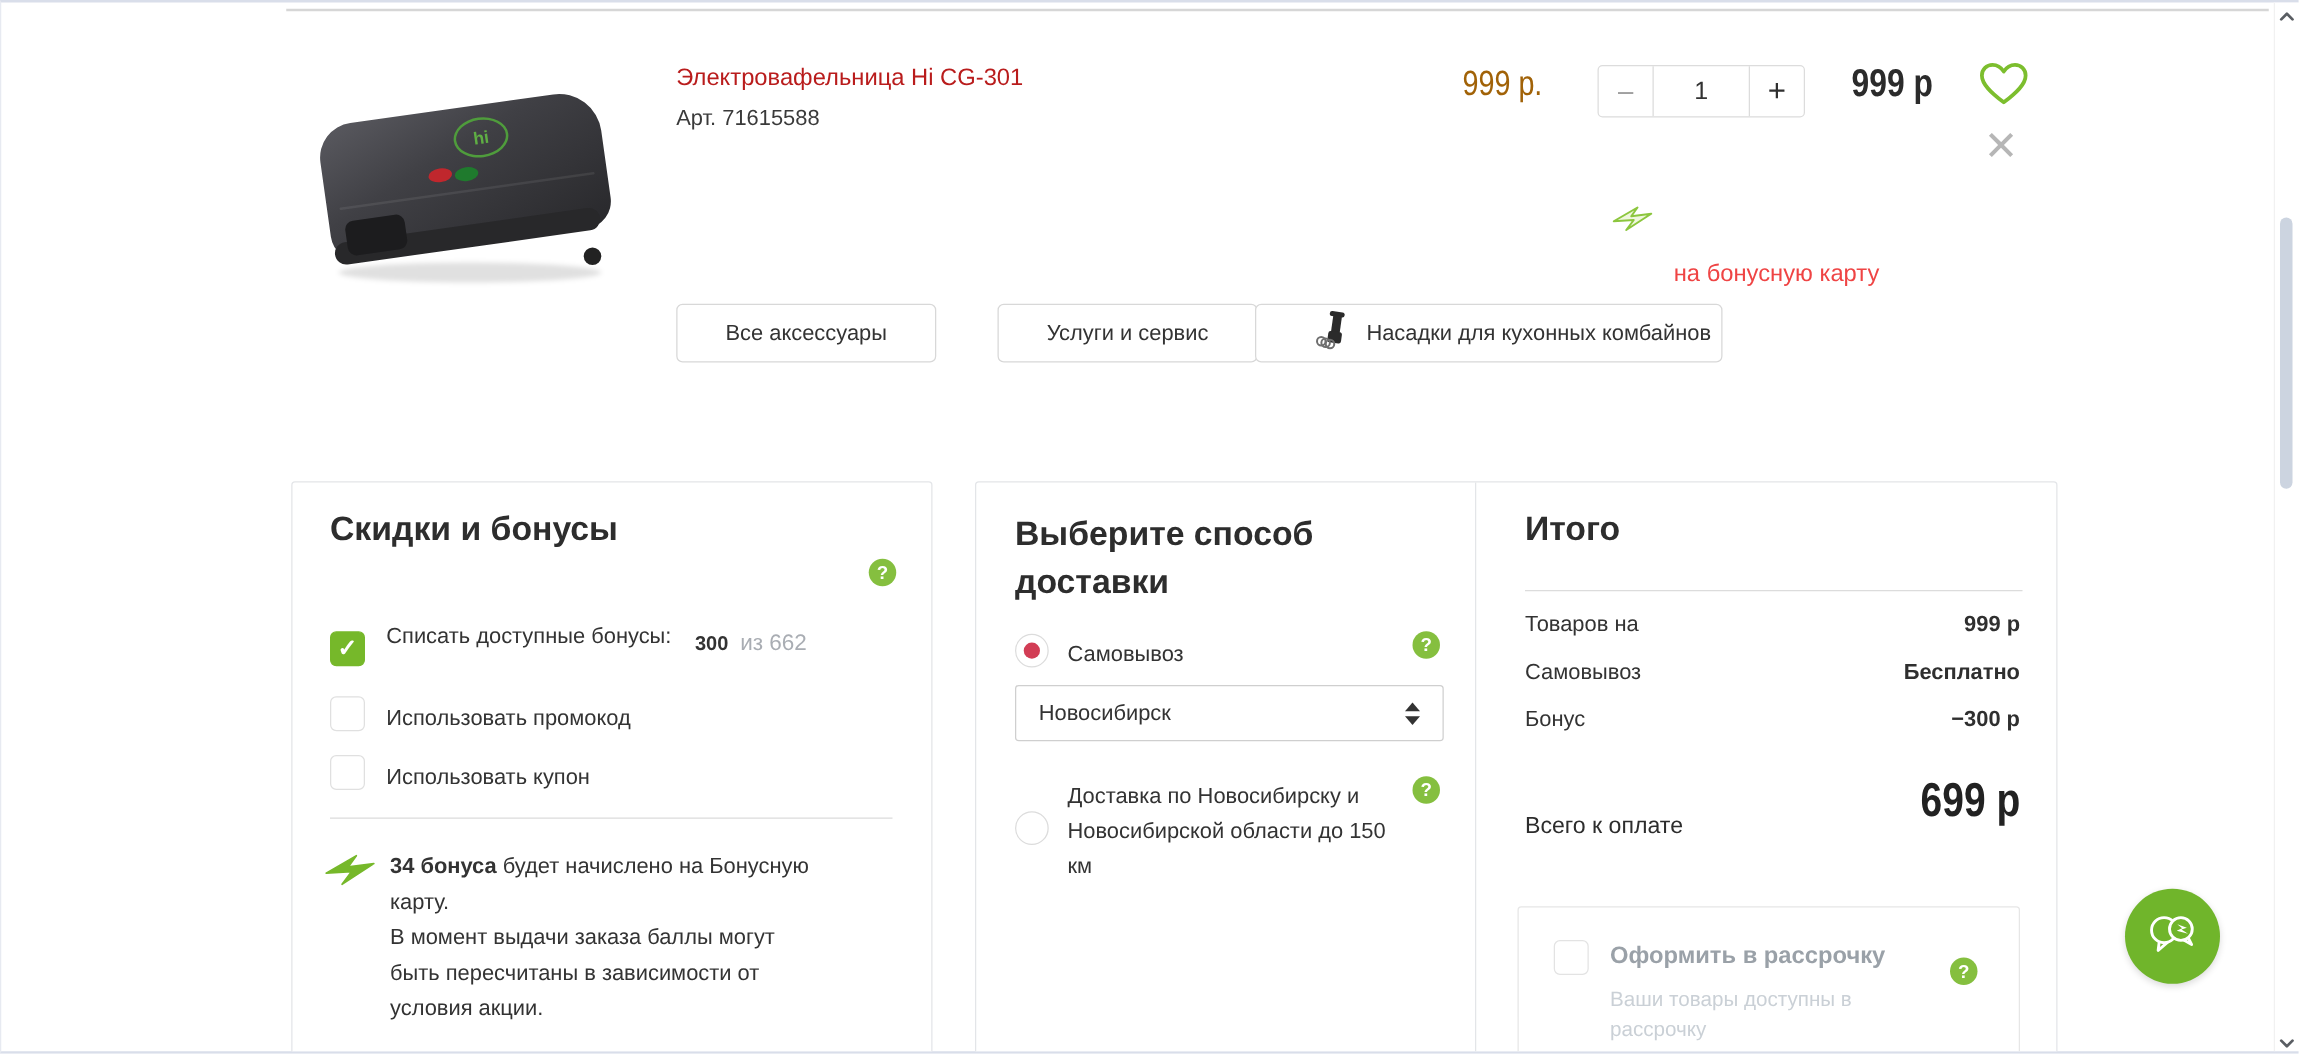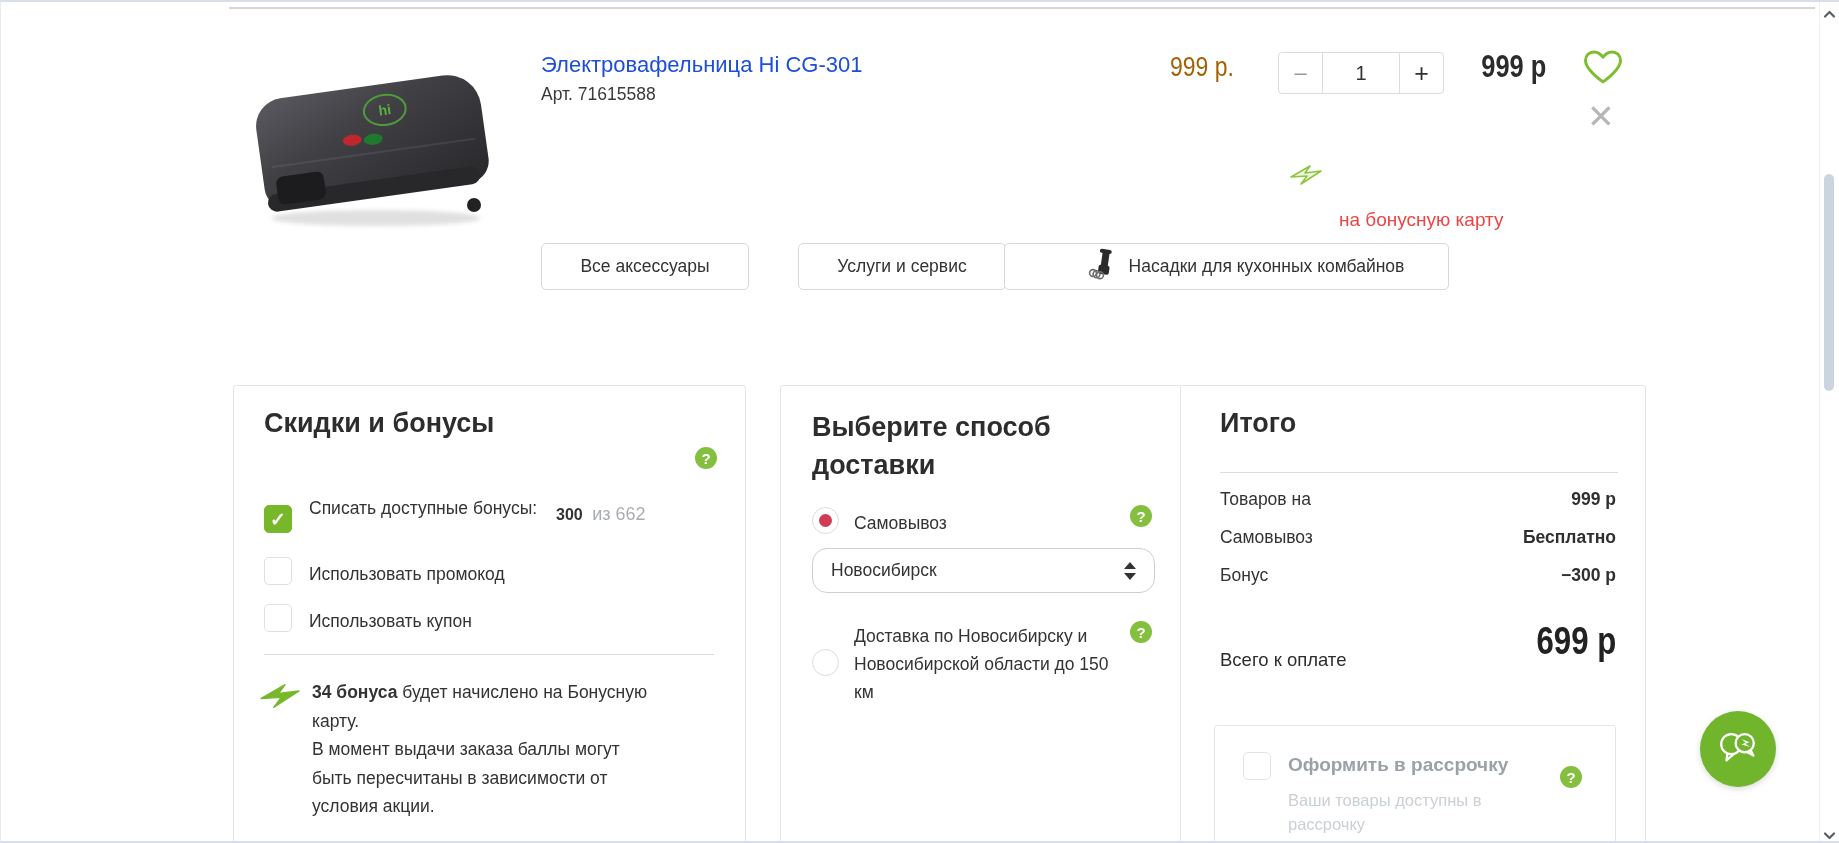--- a/index.html
+++ b/index.html
@@ -20,21 +20,21 @@
     background:linear-gradient(155deg,#5a5a60 0%,#404045 38%,#28282b 100%);transform:rotate(-8deg);}
   .art .seam{position:absolute;left:10px;top:66px;width:206px;height:2px;background:rgba(255,255,255,.08);border-radius:2px;}
   .art .logo{position:absolute;left:108px;top:10px;width:40px;height:28px;border:2px solid #4f9c3c;border-radius:50%;
     color:#5fae44;font-size:14px;font-weight:bold;display:flex;align-items:center;justify-content:center;}
   .art .led-red{position:absolute;left:84px;top:46px;width:19px;height:11px;border-radius:50%;background:#c0272d;}
   .art .led-green{position:absolute;left:105px;top:48px;width:19px;height:11px;border-radius:50%;background:#1f7a2d;}
   .art .base{position:absolute;left:26px;top:120px;width:214px;height:18px;background:#28282a;border-radius:9px;transform:rotate(-8deg);}
   .art .clip{position:absolute;left:36px;top:114px;width:48px;height:28px;background:#1c1c1e;border-radius:7px;transform:rotate(-8deg);}
   .art .foot{position:absolute;left:226px;top:138px;width:14px;height:14px;background:#222;border-radius:50%;}
 
-  .product-title{position:absolute;left:540px;top:50px;font-size:22px;color:#1d4ed8;}
+  .product-title{position:absolute;left:540px;top:50px;font-size:19px;color:#b91c1c;}
   .product-sku{position:absolute;left:540px;top:82px;font-size:17.5px;color:#3a3a3a;}
 
   .unit-price{position:absolute;left:1128px;top:49px;width:105px;text-align:right;font-size:28px;font-weight:500;color:#a16207;}
 
   .stepper{position:absolute;left:1277px;top:50px;width:166px;height:42px;border:1px solid #dcdcdc;border-radius:4px;display:flex;background:#fff;box-sizing:border-box;}
   .stepper .cell{display:flex;align-items:center;justify-content:center;box-sizing:border-box;}
   .stepper .minus{width:44px;color:#9b9b9b;font-size:22px;border-right:1px solid #dcdcdc;cursor:pointer;}
   .stepper .qty{width:76px;color:#333;font-size:20px;}
   .stepper .plus{width:44px;color:#2f2f2f;font-size:25px;border-left:1px solid #dcdcdc;cursor:pointer;}
 
@@ -43,21 +43,21 @@
   .heart{position:absolute;left:1582px;top:47px;width:40px;height:37px;cursor:pointer;}
   .close-x{position:absolute;left:1586px;top:98px;font-size:33px;color:#b6b6b6;cursor:pointer;line-height:1;}
 
   .bolt-top{position:absolute;left:1288px;top:162px;width:34px;height:22px;}
   .bonus-note{position:absolute;left:1338px;top:163px;font-size:19px;color:#ef4444;margin-top:44px;}
 
   .btn{position:absolute;top:241px;height:47px;border:1px solid #d8d8d8;border-radius:5px;background:#fff;
     display:flex;align-items:center;justify-content:center;font-size:17.5px;color:#333;cursor:pointer;box-sizing:border-box;gap:12px;}
   .btn1{left:540px;width:208px;}
   .btn2{left:797px;width:208px;}
-  .btn3{left:1003px;width:445px;padding-left:38px;}
+  .btn3{left:1003px;width:374px;padding-left:38px;}
 
   .card{position:absolute;top:383px;height:475px;background:#fff;border:1px solid #e3e5e8;border-radius:3px;box-sizing:border-box;}
   .card-left{left:232px;width:513px;}
   .card-right{left:779px;width:866px;}
   .vdiv{position:absolute;left:399px;top:0;bottom:0;width:1px;background:#e3e5e8;}
 
   .h-card{font-size:27px;font-weight:bold;color:#2d2d2d;}
 
   .help{width:22px;height:22px;border-radius:50%;background:#85bf3f;color:#fff;font-size:15px;font-weight:bold;
     display:flex;align-items:center;justify-content:center;cursor:pointer;}
@@ -65,21 +65,21 @@
   .cb{width:28px;height:28px;border:1px solid #e0e0e0;border-radius:5px;background:#fff;box-sizing:border-box;cursor:pointer;}
   .cb.checked{background:#76b82a;border-color:#76b82a;color:#fff;font-size:19px;font-weight:bold;display:flex;align-items:center;justify-content:center;}
 
   .lbl{font-size:17.5px;color:#333;line-height:25px;}
 
   .hr{height:1px;background:#dcdcdc;}
 
   .radio{width:27px;height:27px;border:1px solid #dcdcdc;border-radius:50%;background:#fff;box-sizing:border-box;position:relative;cursor:pointer;}
   .radio.on::after{content:"";position:absolute;left:6px;top:6px;width:13px;height:13px;border-radius:50%;background:#d23d55;}
 
-  .select{position:absolute;left:31px;top:162px;width:343px;height:45px;border:1px solid #cfcfcf;border-radius:15px;background:#fff;
+  .select{position:absolute;left:31px;top:162px;width:343px;height:45px;border:1px solid #cfcfcf;border-radius:3px;background:#fff;
     display:flex;align-items:center;box-sizing:border-box;cursor:pointer;}
   .select .val{margin-left:18px;font-size:17.5px;color:#333;flex:1;}
   .select .spin{margin-right:18px;display:flex;flex-direction:column;gap:4px;}
   .select .spin i{display:block;width:0;height:0;border-left:6px solid transparent;border-right:6px solid transparent;}
   .select .spin .up{border-bottom:7px solid #333;}
   .select .spin .dn{border-top:7px solid #333;}
 
   .sumrow{position:absolute;left:439px;right:29px;display:flex;justify-content:space-between;font-size:17.5px;}
   .sumrow .v{font-weight:bold;color:#2f2f2f;}
 

